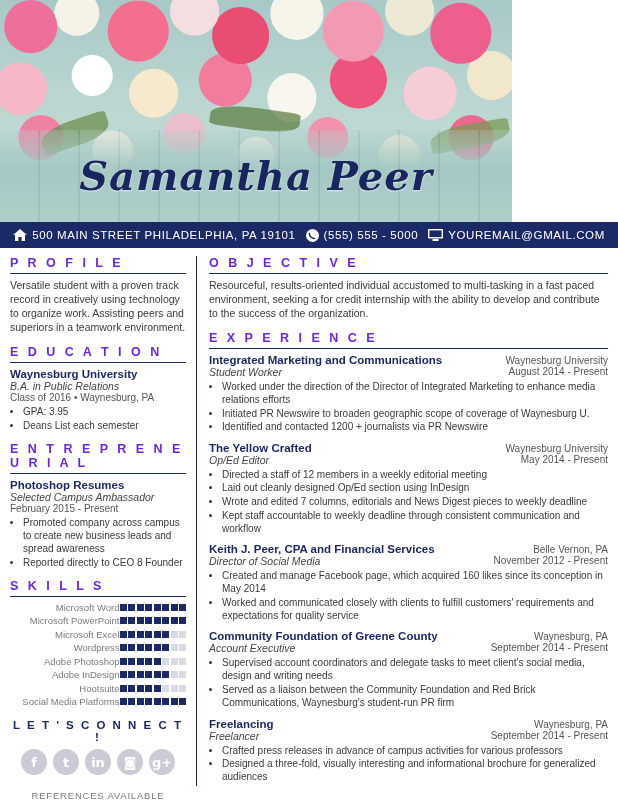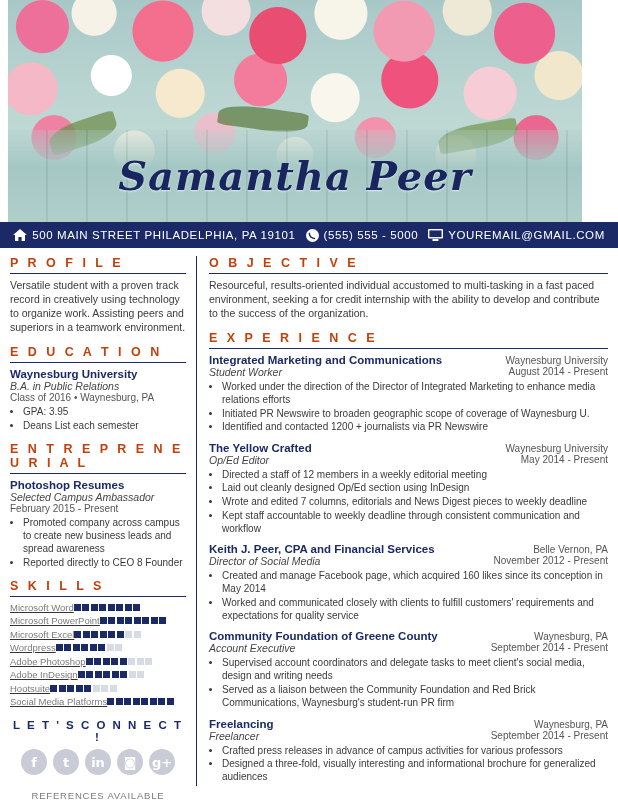--- a/index.html
+++ b/index.html
@@ -17,25 +17,24 @@
   .page {
     position: relative;
     width: 618px;
     height: 800px;
     overflow: hidden;
   }
 
   
   .hero {
     position: relative;
-    width: 574px;
+    width: 512px;
     height: 222px;
     overflow: hidden;
     background: #f97316;
-    margin-left: 8px;
   }
   .hero-bg {
     position: absolute;
     inset: 0;
     background:
       radial-gradient(circle at 6% 12%, #e8719a 0 26px, rgba(232,113,154,0) 27px),
       radial-gradient(circle at 15% 6%, #f6f2e8 0 22px, rgba(246,242,232,0) 23px),
       radial-gradient(circle at 27% 14%, #ef6f8e 0 30px, rgba(239,111,142,0) 31px),
       radial-gradient(circle at 38% 5%, #f2dfe0 0 24px, rgba(242,223,224,0) 25px),
       radial-gradient(circle at 47% 16%, #e34f72 0 28px, rgba(227,79,114,0) 29px),
@@ -127,21 +126,21 @@
   }
   .right {
     flex: 1;
     padding: 8px 10px 0 12px;
     box-sizing: border-box;
   }
 
   h2.section {
     font-size: 12.5px;
     letter-spacing: 3px;
-    color: #c2410c;
+    color: #6d28d9;
     font-weight: bold;
     margin: 0 0 3px 0;
   }
   .rule {
     height: 1px;
     background: #1b2a66;
     margin-bottom: 5px;
   }
   .block { margin-bottom: 10px; }
 
@@ -189,23 +188,22 @@
     text-align: right;
     white-space: nowrap;
     font-size: 10px;
     color: #555;
   }
 
   
   .skill-row {
     display: flex;
     align-items: center;
-    justify-content: flex-start;
+    justify-content: flex-end;
     margin-bottom: 2.5px;
-    text-decoration: underline;
   }
   .skill-label {
     font-size: 9.5px;
     color: #7b7b7b;
   }
   .skill-boxes {
     display: flex;
     gap: 1.5px;
   }
   .sq {

